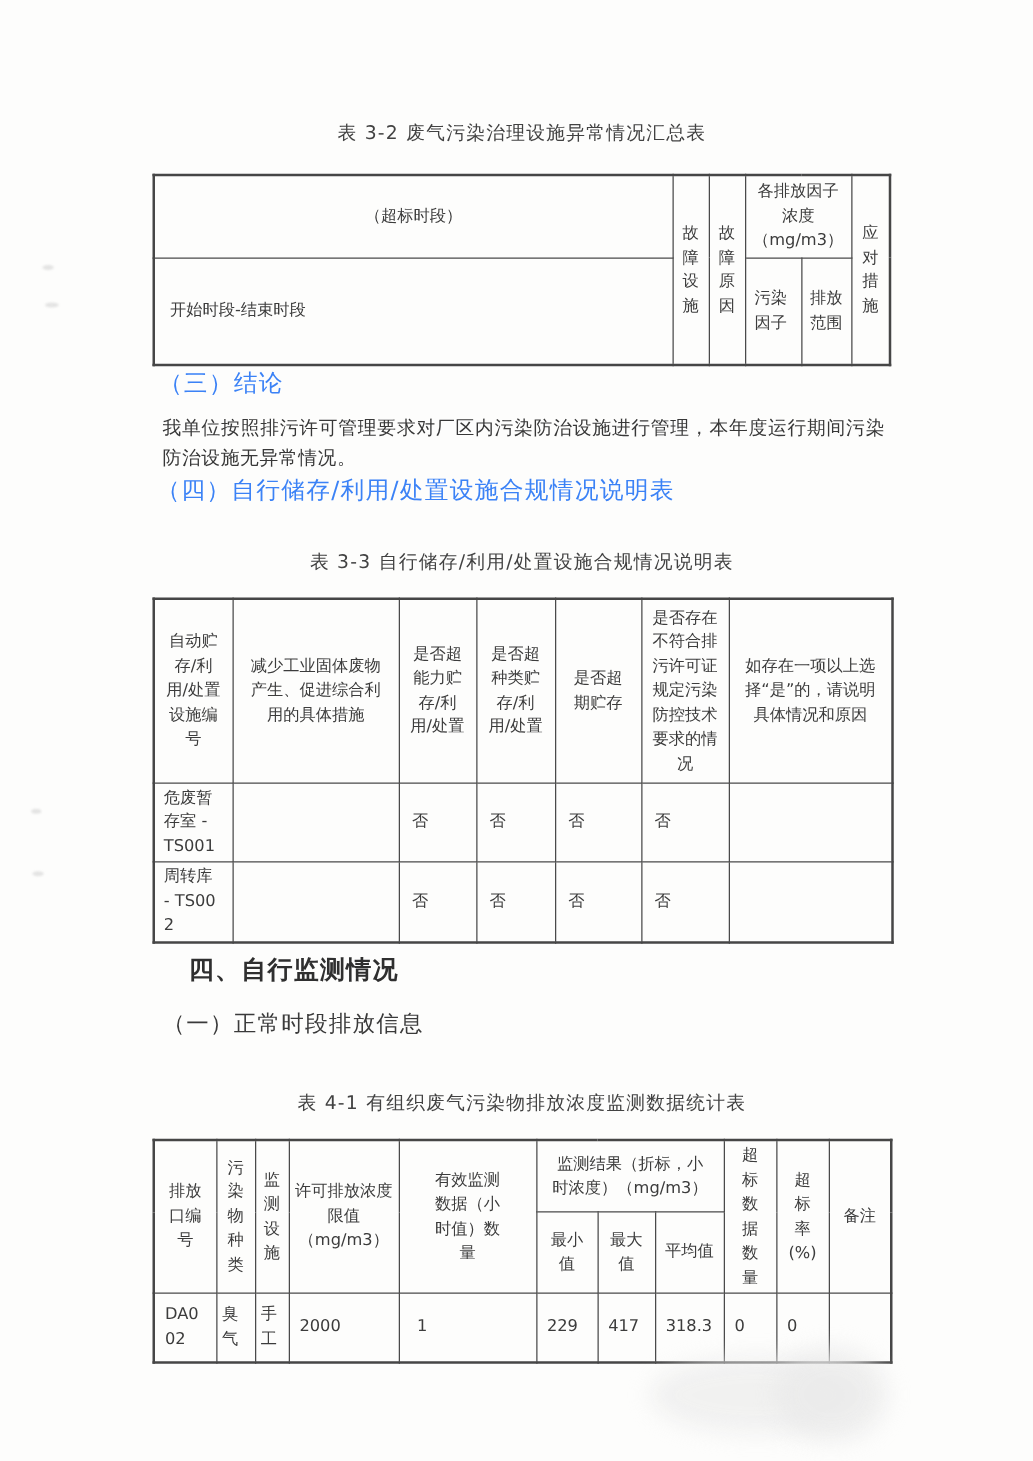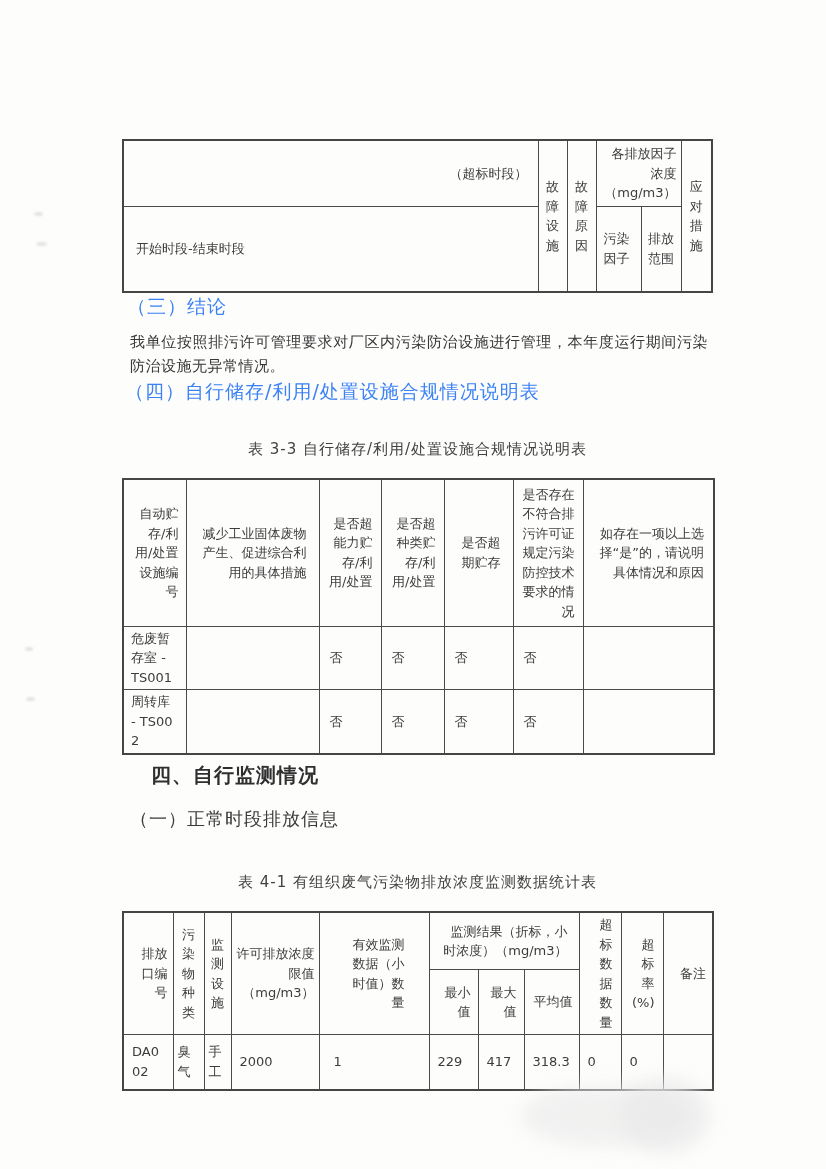--- a/index.html
+++ b/index.html
@@ -47,21 +47,21 @@
   table.tbl td {
     border: 1px solid #4a4a4a;
     font-size: 13px;
     line-height: 1.5;
     color: #3c3c3c;
     word-break: break-all;
     vertical-align: middle;
     padding: 2px 6px;
     overflow: hidden;
   }
-  .center { text-align: right; }
+  .center { text-align: center; }
   .left   { text-align: left; }
   .pre    { white-space: pre-line; }
 
   
   .stack   { padding: 2px 4px !important; text-align: center; }
   .stack-md{ line-height: 1.6; }
   .stack-lg{ line-height: 1.9; }
   .stack-xl{ line-height: 2.3; text-align: center; }
 
   
@@ -115,20 +115,21 @@
     border-radius: 50%;
     opacity: 0.7;
     filter: blur(9px);
   }
 </style>
 </head>
 <body>
 
 <div class="sheet">
 
+  <div class="abs t-title" style="top:97px;">表 3-2 废气污染治理设施异常情况汇总表</div>
 
   <table class="abs tbl t32">
     <colgroup>
       <col style="width:415px">
         <col style="width:29px">
         <col style="width:29px">
       <col style="width:45px">
         <col style="width:40px">
         <col style="width:31px">
     </colgroup>

